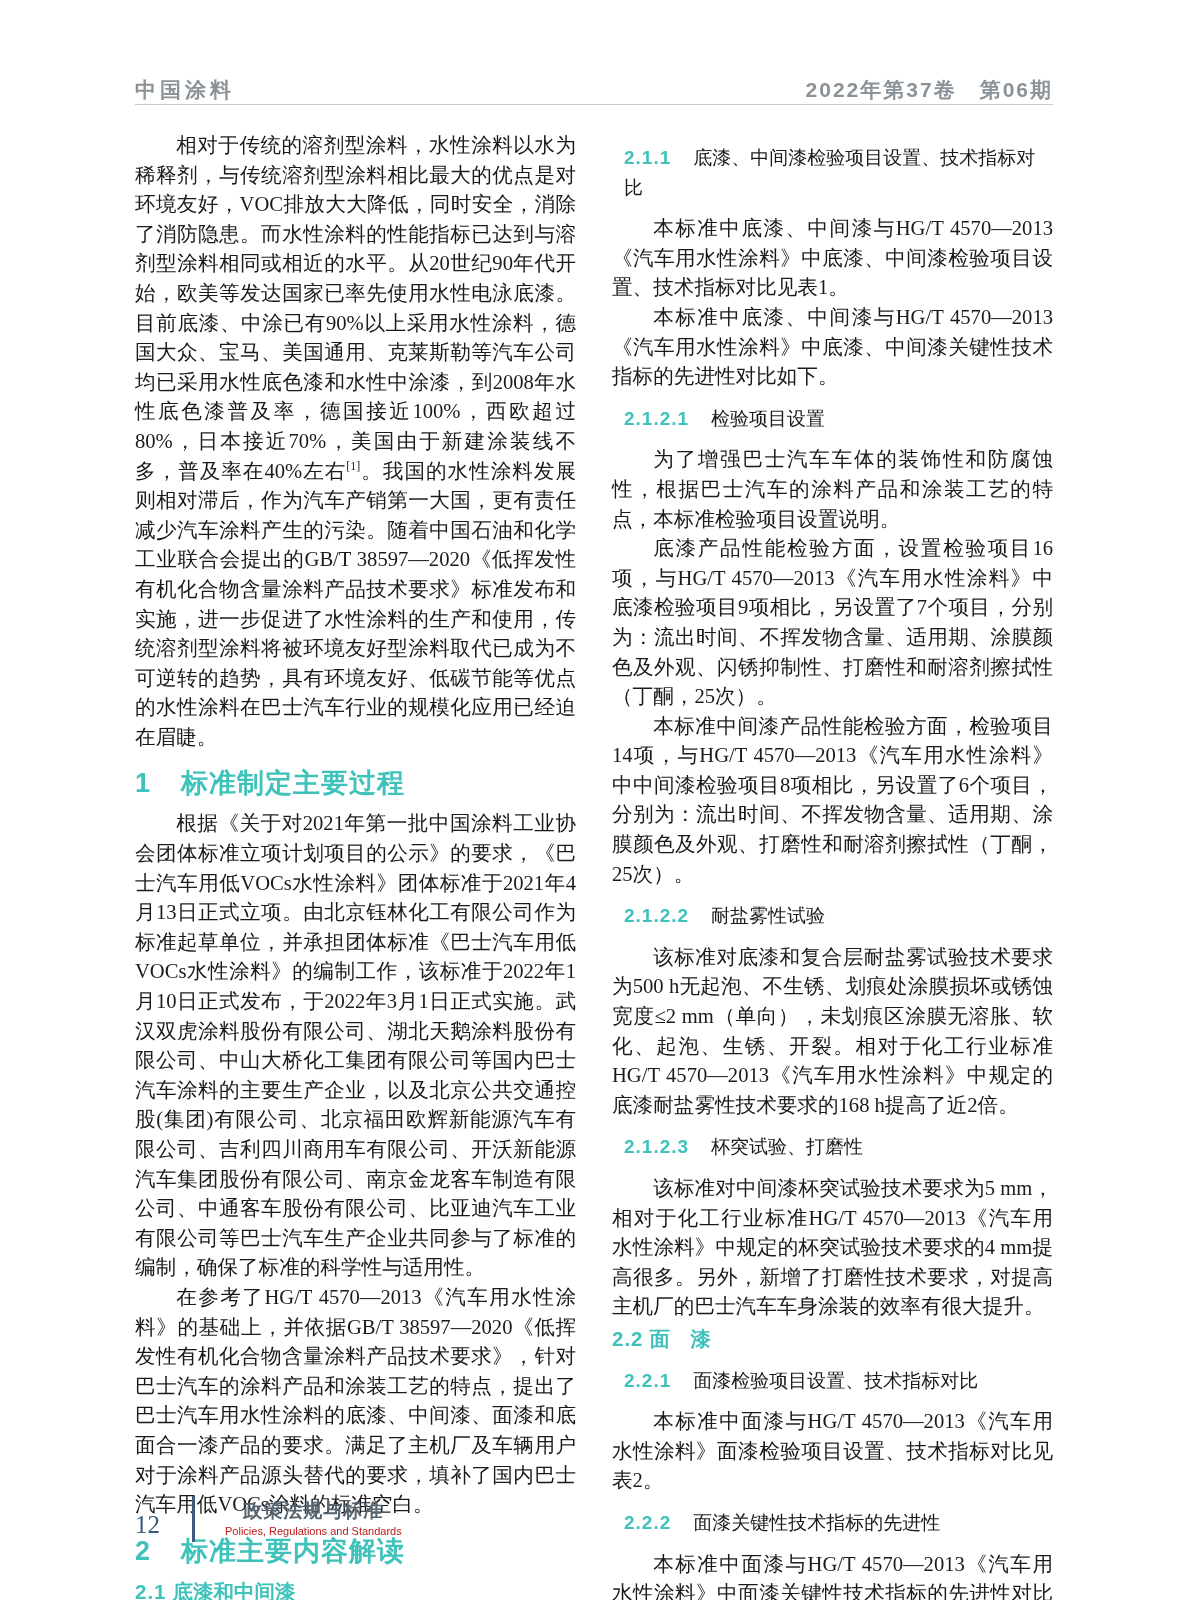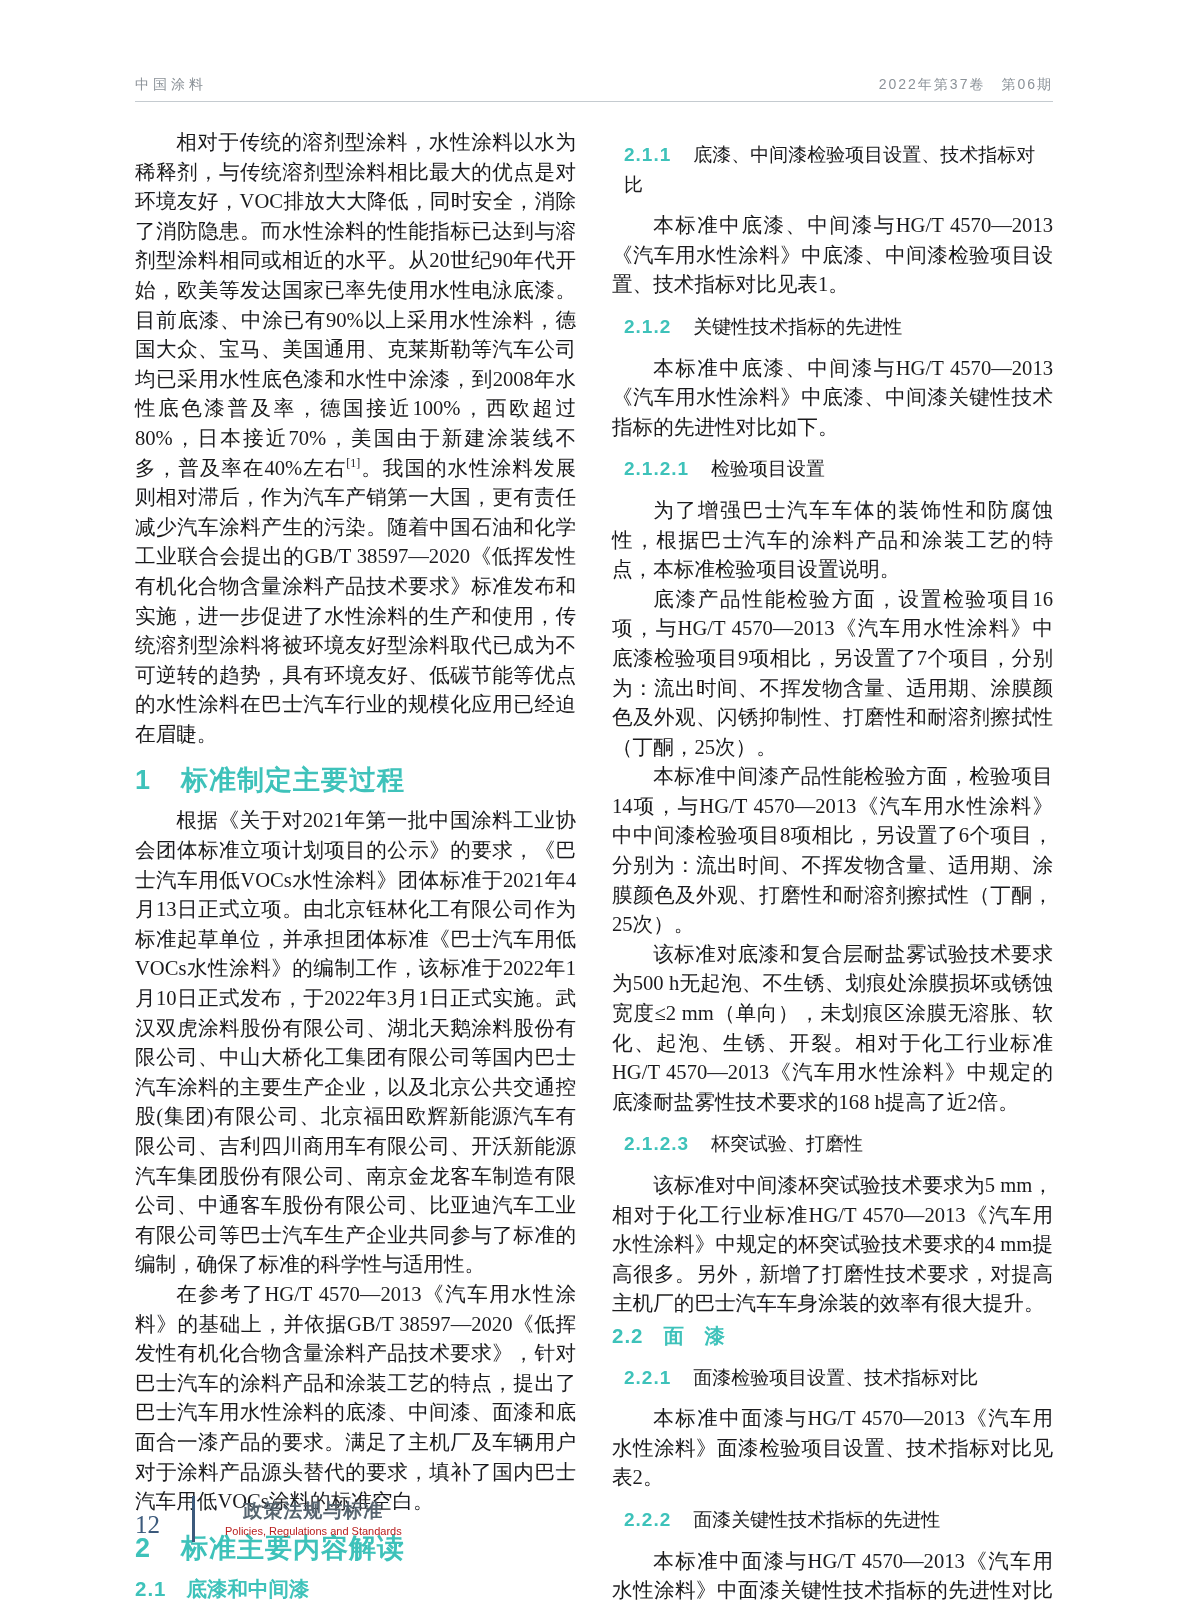--- a/index.html
+++ b/index.html
@@ -6,23 +6,23 @@
   .page {
     position:relative; width:1187px; height:1600px; background:#ffffff;
     overflow:hidden; box-sizing:border-box;
     font-family:"Liberation Serif","DejaVu Serif",serif;
     color:#1a1a1c;
   }
   
   .page-header {
     margin:76px 134px 0 135px;
     display:flex; justify-content:space-between; align-items:flex-end;
-    padding-bottom:7px; border-bottom:1.5px solid #c5cbd0;
+    border-bottom:1.5px solid #c5cbd0;
     font-family:"Liberation Sans","DejaVu Sans",sans-serif;
-    font-size:14px; color:#8b9298;
+    font-size:21px; color:#8b9298;font-weight:bold;
   }
   .journal-name { letter-spacing:4px; }
   .issue-info  { letter-spacing:2px; }
   
   .columns {
     display:flex; gap:36px;
     margin:26px 134px 0 135px;
   }
   .col { flex:1 1 0; min-width:0; }
   p.body-p {
@@ -38,21 +38,21 @@
     line-height:34px; letter-spacing:1px;
   }
   .h-l1 .num { margin-right:30px; }
   
   .h-l2 {
     margin:2px 0 0 0;
     font-family:"Liberation Sans","DejaVu Sans",sans-serif;
     font-size:20.5px; font-weight:bold; color:var(--accent);
     line-height:29.6px;
   }
-  .h-l2 .num { margin-right:20px; letter-spacing:1px; }
+  .h-l2 .num { margin-right:6px; letter-spacing:1px; }
   
   .h-l3 { margin:12px; font-size:19px; font-weight:normal; line-height:29.6px; color:#1a1a1c; }
   .h-l3 .num {
     font-family:"Liberation Sans","DejaVu Sans",sans-serif;
     font-weight:bold; color:var(--accent); margin-right:22px; letter-spacing:1px;
   }
   
   .page-footer {
     position:absolute; left:135px; bottom:58px;
     display:flex; align-items:center;gap:20px;
@@ -96,28 +96,28 @@
       <h2 class="h-l1"><span class="num">2</span><span>标准主要内容解读</span></h2>
 
       <h3 class="h-l2"><span class="num">2.1</span><span>底漆和中间漆</span></h3>
     </section>
 
     <section class="col">
 
       <h4 class="h-l3"><span class="num">2.1.1</span><span>底漆、中间漆检验项目设置、技术指标对比</span></h4>
       <p class="body-p">本标准中底漆、中间漆与HG/T 4570—2013《汽车用水性涂料》中底漆、中间漆检验项目设置、技术指标对比见表1。</p>
 
-      <h4 class="h-l3"><span class="num">2.1.2</span><span>关键性技术指标的先进性</span></h4>
       <p class="body-p">本标准中底漆、中间漆与HG/T 4570—2013《汽车用水性涂料》中底漆、中间漆关键性技术指标的先进性对比如下。</p>
 
       <h4 class="h-l3"><span class="num">2.1.2.1</span><span>检验项目设置</span></h4>
       <p class="body-p">为了增强巴士汽车车体的装饰性和防腐蚀性，根据巴士汽车的涂料产品和涂装工艺的特点，本标准检验项目设置说明。</p>
       <p class="body-p">底漆产品性能检验方面，设置检验项目16项，与HG/T 4570—2013《汽车用水性涂料》中底漆检验项目9项相比，另设置了7个项目，分别为：流出时间、不挥发物含量、适用期、涂膜颜色及外观、闪锈抑制性、打磨性和耐溶剂擦拭性（丁酮，25次）。</p>
       <p class="body-p">本标准中间漆产品性能检验方面，检验项目14项，与HG/T 4570—2013《汽车用水性涂料》中中间漆检验项目8项相比，另设置了6个项目，分别为：流出时间、不挥发物含量、适用期、涂膜颜色及外观、打磨性和耐溶剂擦拭性（丁酮，25次）。</p>
 
+      <h4 class="h-l3"><span class="num">2.1.2.2</span><span>耐盐雾性试验</span></h4>
       <p class="body-p">该标准对底漆和复合层耐盐雾试验技术要求为500 h无起泡、不生锈、划痕处涂膜损坏或锈蚀宽度≤2 mm（单向），未划痕区涂膜无溶胀、软化、起泡、生锈、开裂。相对于化工行业标准HG/T 4570—2013《汽车用水性涂料》中规定的底漆耐盐雾性技术要求的168 h提高了近2倍。</p>
 
       <h4 class="h-l3"><span class="num">2.1.2.3</span><span>杯突试验、打磨性</span></h4>
       <p class="body-p">该标准对中间漆杯突试验技术要求为5 mm，相对于化工行业标准HG/T 4570—2013《汽车用水性涂料》中规定的杯突试验技术要求的4 mm提高很多。另外，新增了打磨性技术要求，对提高主机厂的巴士汽车车身涂装的效率有很大提升。</p>
 
       <h3 class="h-l2"><span class="num">2.2</span><span>面　漆</span></h3>
 
       <h4 class="h-l3"><span class="num">2.2.1</span><span>面漆检验项目设置、技术指标对比</span></h4>
       <p class="body-p">本标准中面漆与HG/T 4570—2013《汽车用水性涂料》面漆检验项目设置、技术指标对比见表2。</p>
 

